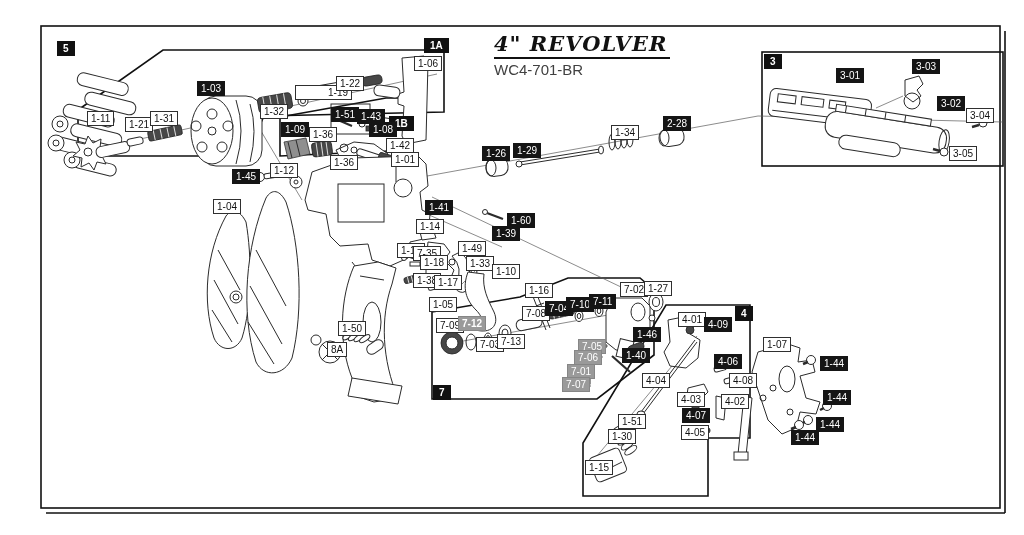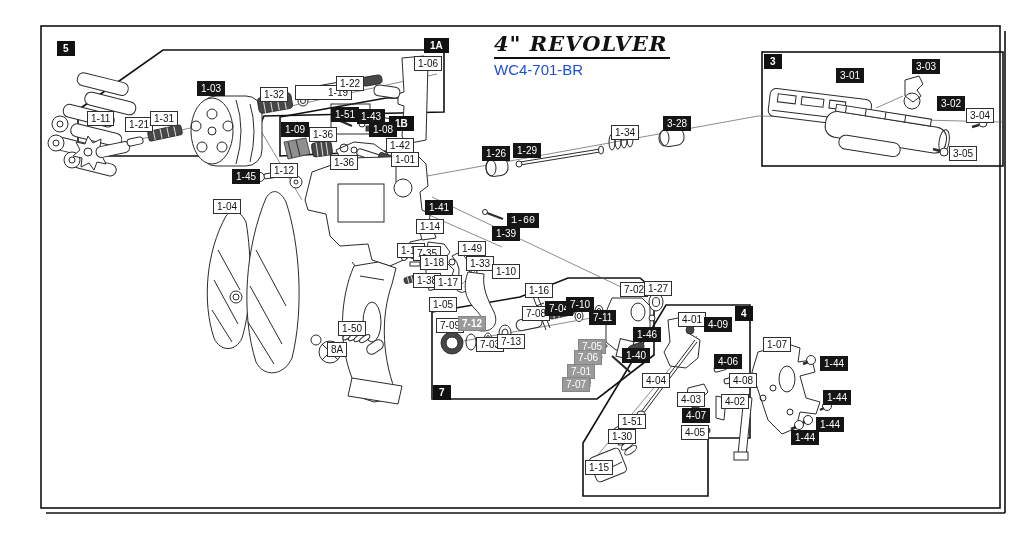--- a/index.html
+++ b/index.html
@@ -14,21 +14,21 @@
   .md{fill:#8f8f8f;stroke:#333;stroke-width:.8;}
   .plabel{position:absolute;font-size:10px;line-height:11px;padding:1px 3px;white-space:nowrap;
           font-family:"Liberation Sans",sans-serif;}
   .plabel.w{background:#fff;border:1px solid #2f2f2f;color:#111;}
   .plabel.b{background:#151515;border:1px solid #151515;color:#fff;}
   .plabel.g{background:#9a9a9a;border:1px solid #868686;color:#fff;}
   .plabel.sb{background:#111;border:1px solid #111;color:#fff;font-weight:bold;padding:1px 5px;}
   #title{position:absolute;left:494px;top:31px;color:#111;}
   #title .t1{font-family:"DejaVu Serif",serif;font-style:italic;font-weight:bold;font-size:21px;
              letter-spacing:1px;border-bottom:2.5px solid #111;padding:0 2px 1px 0;display:inline-block;}
-  #title .t2{font-family:"Liberation Sans",sans-serif;font-size:15px;margin-top:2px;color:#1d4ed8;}
+  #title .t2{font-family:"Liberation Sans",sans-serif;font-size:15px;margin-top:2px;color:#404040;}
 </style>
 </head>
 <body>
 
 <div id="stage">
 
   <svg id="art" viewBox="0 0 1024 535">
 
     <g>
       <rect x="41" y="26" width="959" height="482" class="box"></rect>
@@ -357,41 +357,41 @@
       <div class="plabel sb" style="left: 57px; top: 41px;">5</div>
       <div class="plabel sb" style="left: 424px; top: 38px;">1A</div>
       <div class="plabel sb" style="left: 389px; top: 116px;">1B</div>
       <div class="plabel sb" style="left: 764px; top: 54px;">3</div>
       <div class="plabel sb" style="left: 735px; top: 306px;">4</div>
       <div class="plabel sb" style="left: 433px; top: 385px;">7</div>
       <div class="plabel w" style="left: 87px; top: 111px;">1-11</div>
       <div class="plabel w" style="left: 125px; top: 117px;">1-21</div>
       <div class="plabel w" style="left: 150px; top: 111px;">1-31</div>
       <div class="plabel b" style="left: 197px; top: 81px;">1-03</div>
-      <div class="plabel w" style="left: 260px; top: 87px; text-align: center;">1-32</div>
+      <div class="plabel w" style="left: 260px; top: 104px; text-align: center;">1-32</div>
       <div class="plabel w" style="left: 295px; top: 85px; padding-left: 32px;">1-19</div>
       <div class="plabel w" style="left: 336px; top: 76px;">1-22</div>
       <div class="plabel w" style="left: 414px; top: 56px;">1-06</div>
       <div class="plabel b" style="left: 331px; top: 107px;">1-51</div>
       <div class="plabel b" style="left: 357px; top: 109px;">1-43</div>
       <div class="plabel b" style="left: 369px; top: 122px;">1-08</div>
       <div class="plabel b" style="left: 281px; top: 122px;">1-09</div>
       <div class="plabel w" style="left: 309px; top: 127px;">1-36</div>
       <div class="plabel w" style="left: 386px; top: 138px;">1-42</div>
       <div class="plabel w" style="left: 391px; top: 152px;">1-01</div>
       <div class="plabel w" style="left: 330px; top: 155px;">1-36</div>
       <div class="plabel w" style="left: 270px; top: 163px;">1-12</div>
       <div class="plabel b" style="left: 232px; top: 169px;">1-45</div>
       <div class="plabel w" style="left: 213px; top: 199px;">1-04</div>
       <div class="plabel b" style="left: 482px; top: 146px;">1-26</div>
       <div class="plabel b" style="left: 513px; top: 143px;">1-29</div>
       <div class="plabel w" style="left: 611px; top: 125px;">1-34</div>
-      <div class="plabel b" style="left: 663px; top: 116px;">3-28</div>
+      <div class="plabel b" style="left: 663px; top: 116px;">2-28</div>
       <div class="plabel b" style="left: 425px; top: 200px;">1-41</div>
-      <div class="plabel b" style="left: 507px; top: 213px; font-family: Liberation Mono, monospace;">1-60</div>
+      <div class="plabel b" style="left: 507px; top: 213px;">1-60</div>
       <div class="plabel b" style="left: 492px; top: 226px;">1-39</div>
       <div class="plabel w" style="left: 416px; top: 219px;">1-14</div>
       <div class="plabel w" style="left: 397px; top: 243px;">1-13</div>
       <div class="plabel w" style="left: 413px; top: 246px;">7-35</div>
       <div class="plabel w" style="left: 420px; top: 255px;">1-18</div>
       <div class="plabel w" style="left: 458px; top: 241px;">1-49</div>
       <div class="plabel w" style="left: 466px; top: 256px;">1-33</div>
       <div class="plabel w" style="left: 413px; top: 273px;">1-38</div>
       <div class="plabel w" style="left: 434px; top: 275px;">1-17</div>
       <div class="plabel w" style="left: 492px; top: 264px;">1-10</div>
@@ -399,21 +399,21 @@
       <div class="plabel w" style="left: 429px; top: 297px;">1-05</div>
       <div class="plabel w" style="left: 338px; top: 321px;">1-50</div>
       <div class="plabel w" style="left: 327px; top: 342px;">8A</div>
       <div class="plabel w" style="left: 436px; top: 318px;">7-09</div>
       <div class="plabel g" style="left: 458px; top: 316px; font-weight: bold;">7-12</div>
       <div class="plabel w" style="left: 476px; top: 337px;">7-03</div>
       <div class="plabel w" style="left: 497px; top: 334px;">7-13</div>
       <div class="plabel w" style="left: 522px; top: 306px;">7-08</div>
       <div class="plabel b" style="left: 545px; top: 301px;">7-04</div>
       <div class="plabel b" style="left: 566px; top: 297px;">7-10</div>
-      <div class="plabel b" style="left: 589px; top: 310px;">7-11</div>
+      <div class="plabel b" style="left: 589px; top: 294px;">7-11</div>
       <div class="plabel w" style="left: 620px; top: 282px;">7-02</div>
       <div class="plabel w" style="left: 644px; top: 281px;">1-27</div>
       <div class="plabel g" style="left: 578px; top: 339px;">7-05</div>
       <div class="plabel g" style="left: 574px; top: 350px;">7-06</div>
       <div class="plabel g" style="left: 567px; top: 364px;">7-01</div>
       <div class="plabel g" style="left: 562px; top: 377px;">7-07</div>
       <div class="plabel b" style="left: 633px; top: 327px;">1-46</div>
       <div class="plabel b" style="left: 622px; top: 348px;">1-40</div>
       <div class="plabel w" style="left: 642px; top: 373px;">4-04</div>
       <div class="plabel w" style="left: 678px; top: 312px;">4-01</div>

